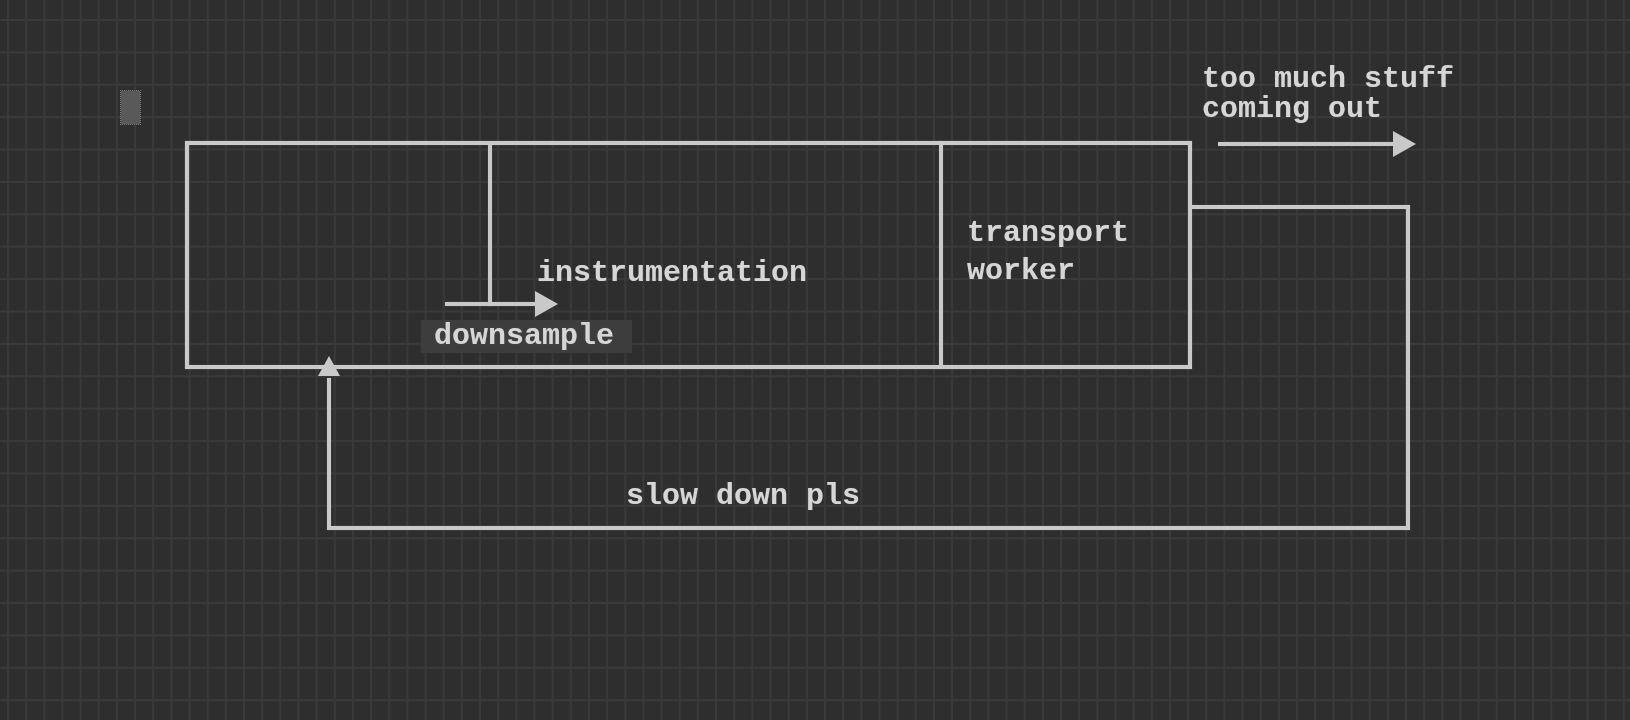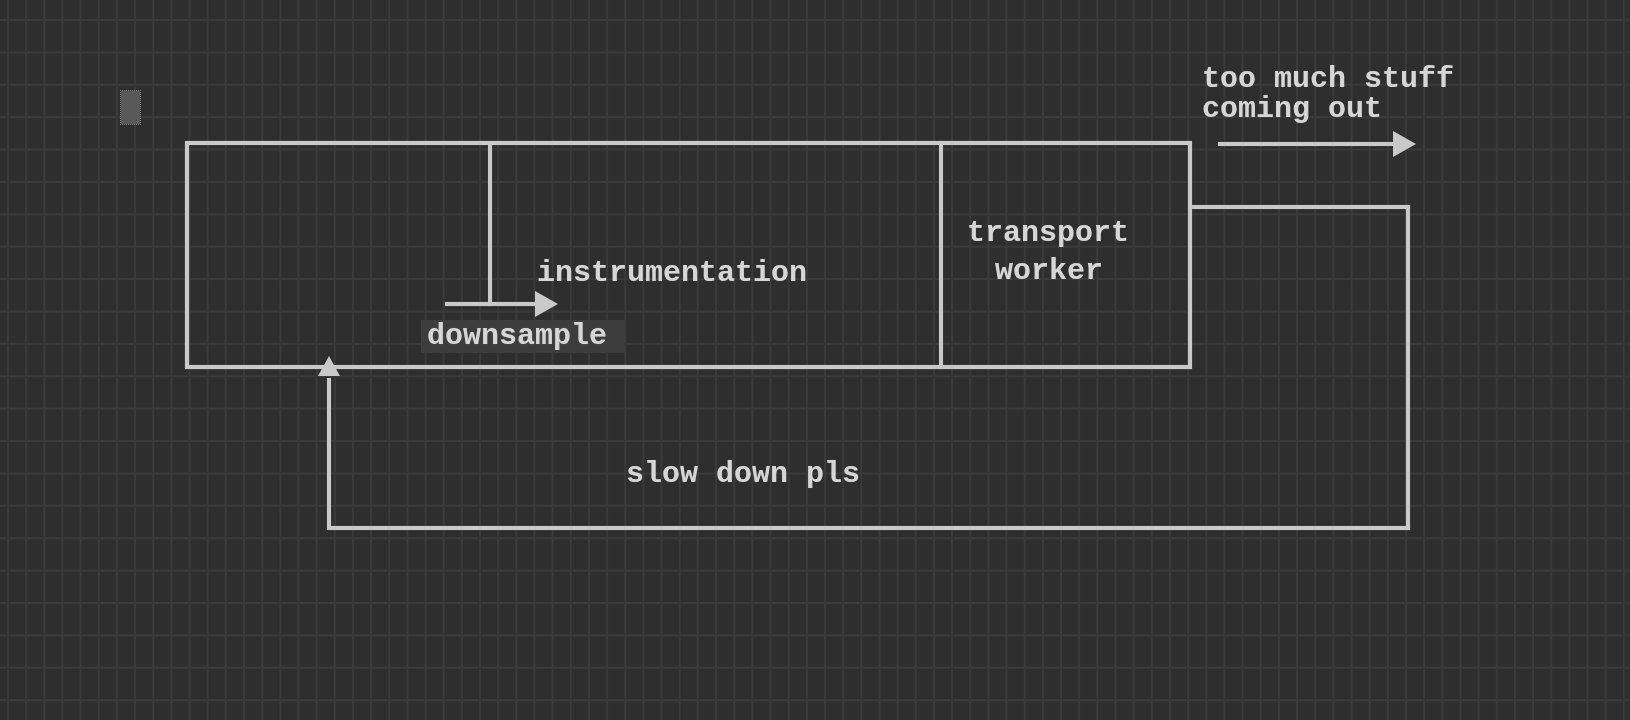--- a/index.html
+++ b/index.html
@@ -50,21 +50,21 @@
     border-bottom:20px solid #c9c9c9;
   }
   .cursor{
     position:absolute;
     left:121px;top:91px;width:19px;height:33px;
     background:#595959;
     outline:1px dotted #808080;
   }
   .hl{
     background:#3d3d3d;
-    padding:0 18px 0 6px;
+    padding:0 18px 0 13px;
   }
 </style>
 </head>
 <body>
 
 <div class="canvas">
 
   <div class="cursor"></div>
 
   <div class="outline" style="left:185px;top:141px;width:1007px;height:228px;"></div>
@@ -85,21 +85,21 @@
   <div class="stroke w4" style="left:327px;top:378px;height:148px;"></div>
   <div class="tri tri-up" style="left:318px;top:356px;"></div>
 
 
   <div class="label" style="left:537px;top:257px;">instrumentation</div>
 
   <div class="label hl" style="left:421px;top:320px;">downsample</div>
 
   <div class="label" style="left:967px;top:193px;margin-top:24px;">transport</div>
 
-  <div class="label" style="left:967px;top:255px;margin-left:28px;">worker</div>
+  <div class="label" style="left:967px;top:255px;">worker</div>
 
   <div class="label" style="left:1202px;top:93px;">coming out</div>
 
   <div class="label" style="left:1202px;top:63px;">too much stuff</div>
 
-  <div class="label" style="left:626px;top:458px;">slow down pls</div>
+  <div class="label" style="left:626px;top:480px;">slow down pls</div>
 
 </div>
 
 </body></html>

